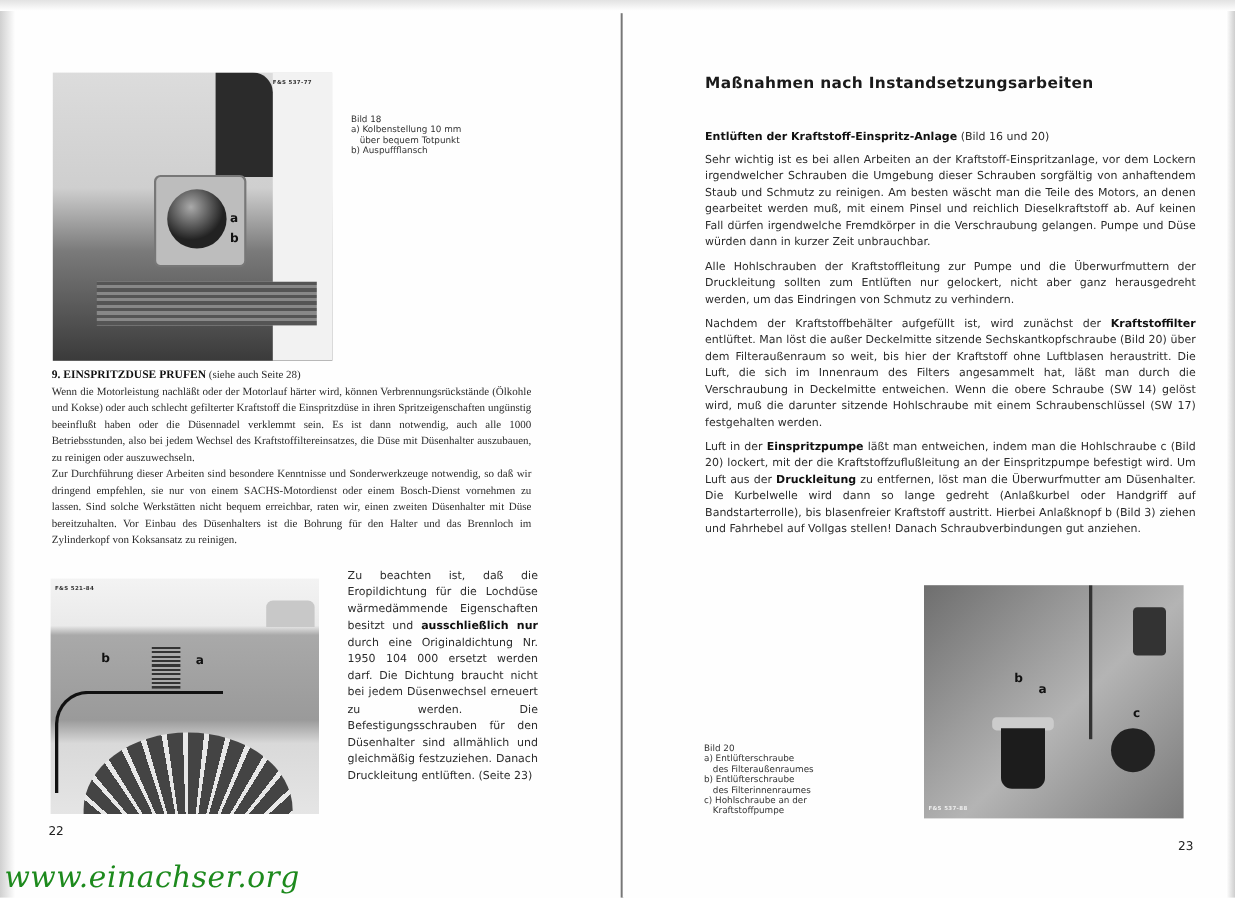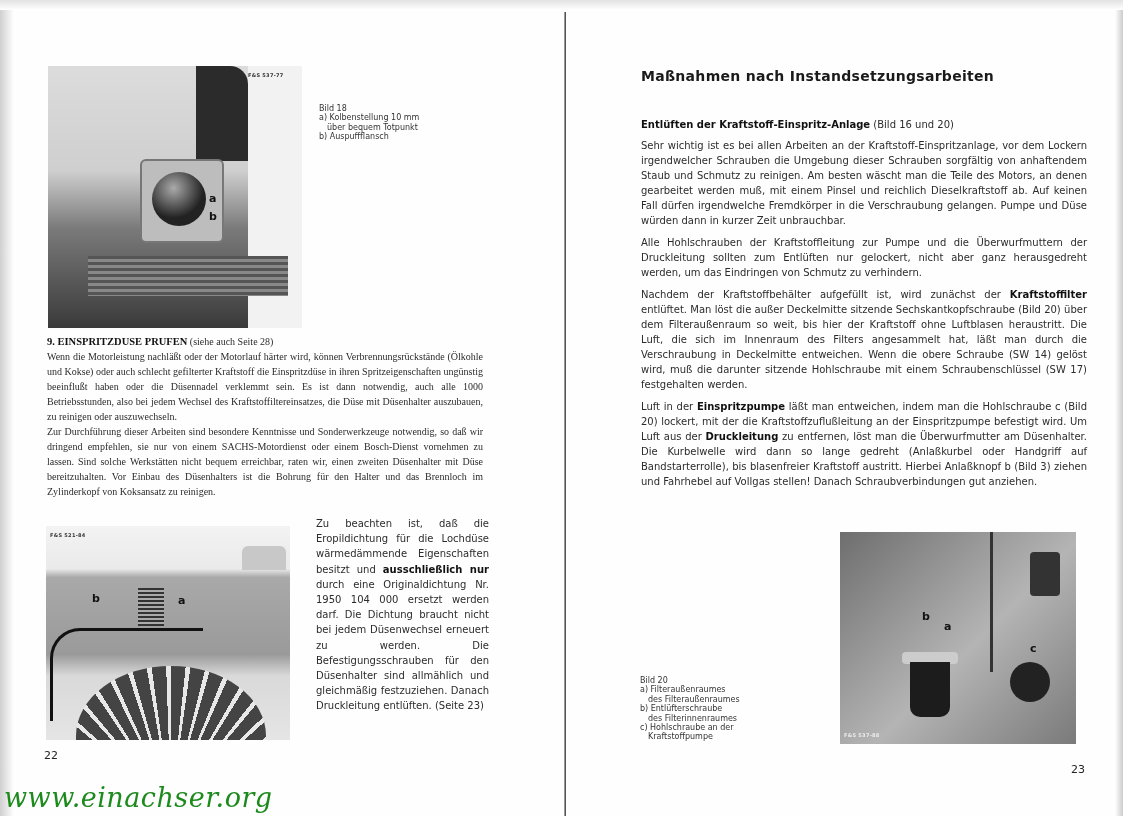--- a/index.html
+++ b/index.html
@@ -144,21 +144,21 @@
   <div class="filter"></div>
   <div class="pump"></div>
   <span class="code">F&amp;S 537-88</span>
   <span class="lbl" style="left:104px;top:88px;">a</span>
   <span class="lbl" style="left:82px;top:78px;">b</span>
   <span class="lbl" style="left:190px;top:110px;">c</span>
 </div>
 
 <div class="caption" style="left:640px;top:676px;">
   <div>Bild 20</div>
-  <div>a) Filteraußenraumes</div>
+  <div>a) Entlüfterschraube</div>
   <div class="ind">des Filteraußenraumes</div>
   <div>b) Entlüfterschraube</div>
   <div class="ind">des Filterinnenraumes</div>
   <div>c) Hohlschraube an der</div>
   <div class="ind">Kraftstoffpumpe</div>
 </div>
 
 <div class="pagenum" style="left:1071px;top:763px;">23</div>
 
 <div class="topshade"></div>

